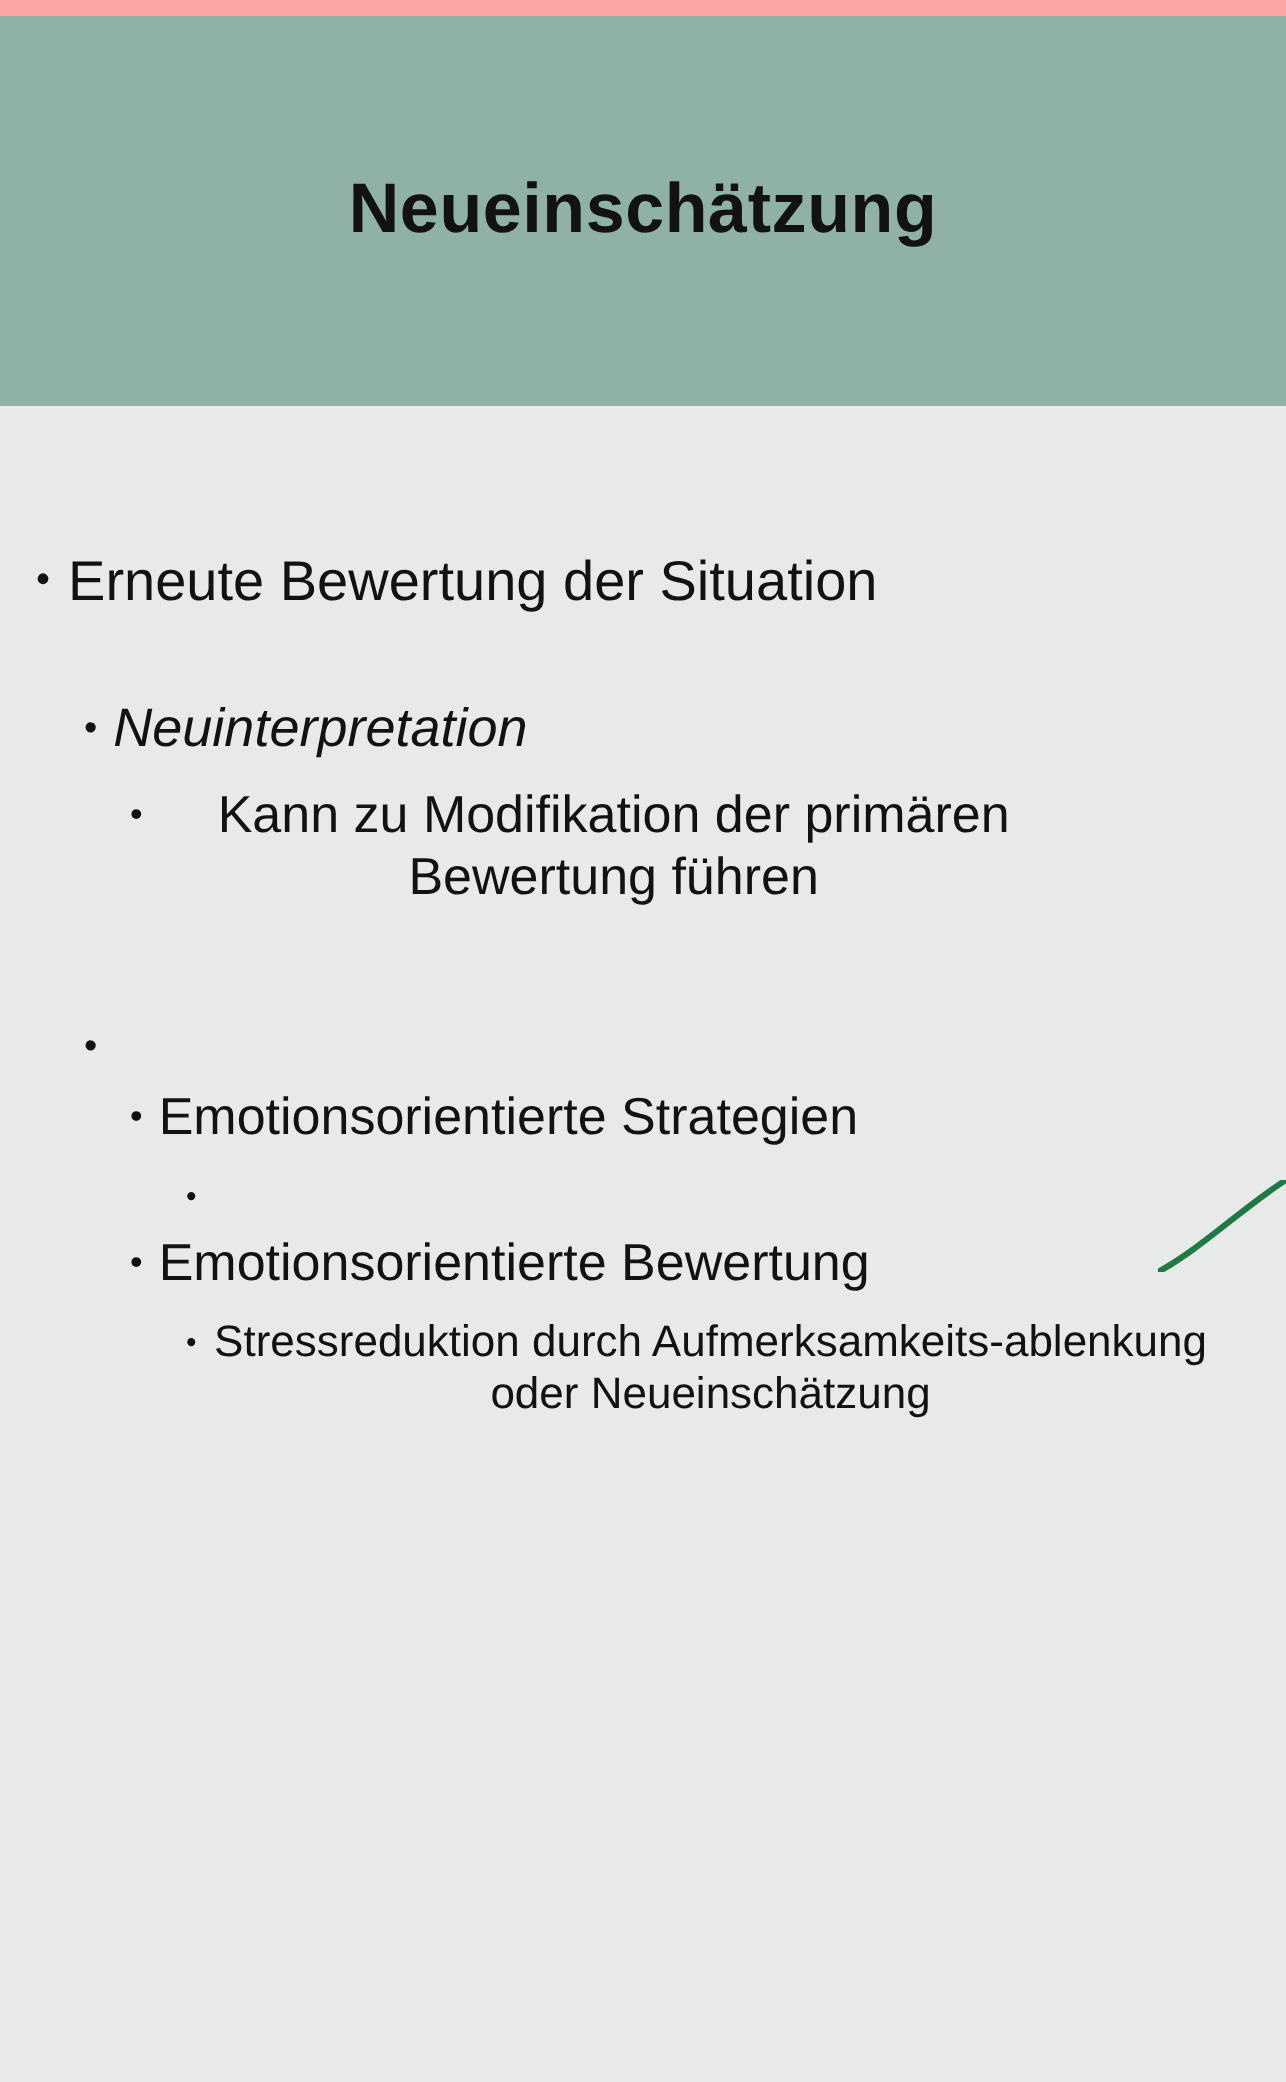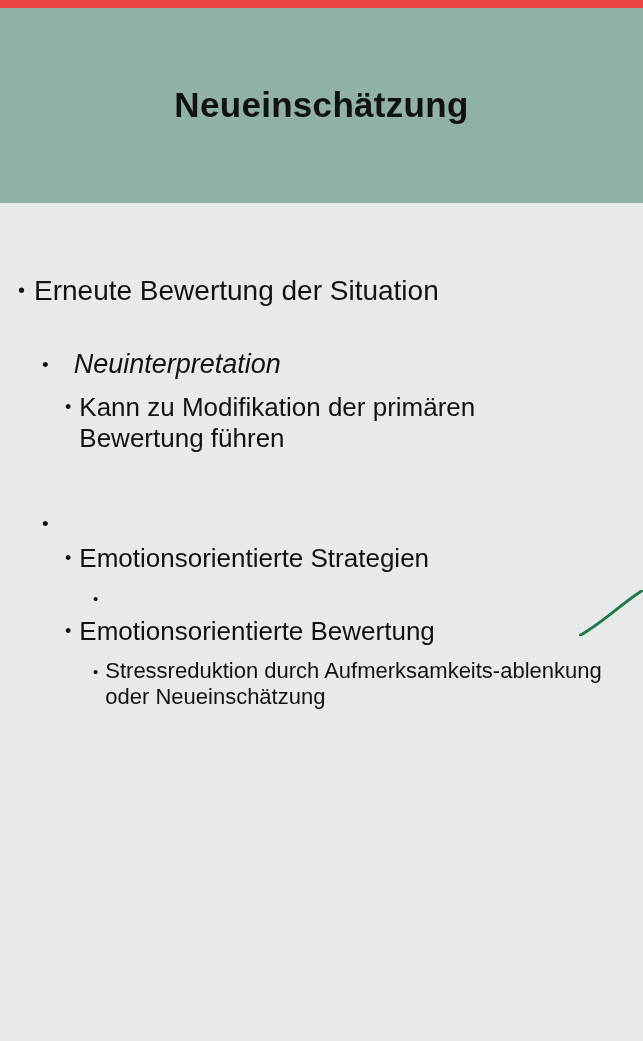--- a/index.html
+++ b/index.html
@@ -10,21 +10,21 @@
     width: 643px;
     height: 1041px;
     background: #ffffff;
     font-family: "Liberation Sans", sans-serif;
     overflow: hidden;
   }
   .slide {
     position: relative;
     width: 643px;
     height: 1041px;
-    background: #ef4444;
+    background: #fca5a5;
     box-sizing: border-box;
     overflow: hidden;
   }
   .slide-header {
     position: absolute;
     left: 0;
     top: 8px;
     width: 643px;
     height: 195px;
     background: #8fb1a7;
@@ -55,20 +55,21 @@
     align-items: flex-start;
     color: #121212;
   }
   .bullet-dot {
     flex: 0 0 auto;
     line-height: 1;
     display: inline-block;
   }
   .bullet-text {
     display: inline-block;
+    text-align: center;
   }
 
   
   .lvl1 {
     margin-left: 18px;
     margin-top: 70px;
     font-size: 28px;
     line-height: 1.25;
   }
   .lvl1 .bullet-dot {
@@ -83,21 +84,20 @@
     font-size: 27px;
     line-height: 1.25;
   }
   .lvl2 .bullet-dot {
     font-size: 19px;
     padding-top: 7px;
     margin-right: 8px;
   }
   .italic {
     font-style: italic;
-    margin-left: 17px;
   }
 
   
   .lvl3 {
     margin-left: 65px;
     font-size: 26px;
     line-height: 1.22;
   }
   .lvl3 .bullet-dot {
     font-size: 18px;

